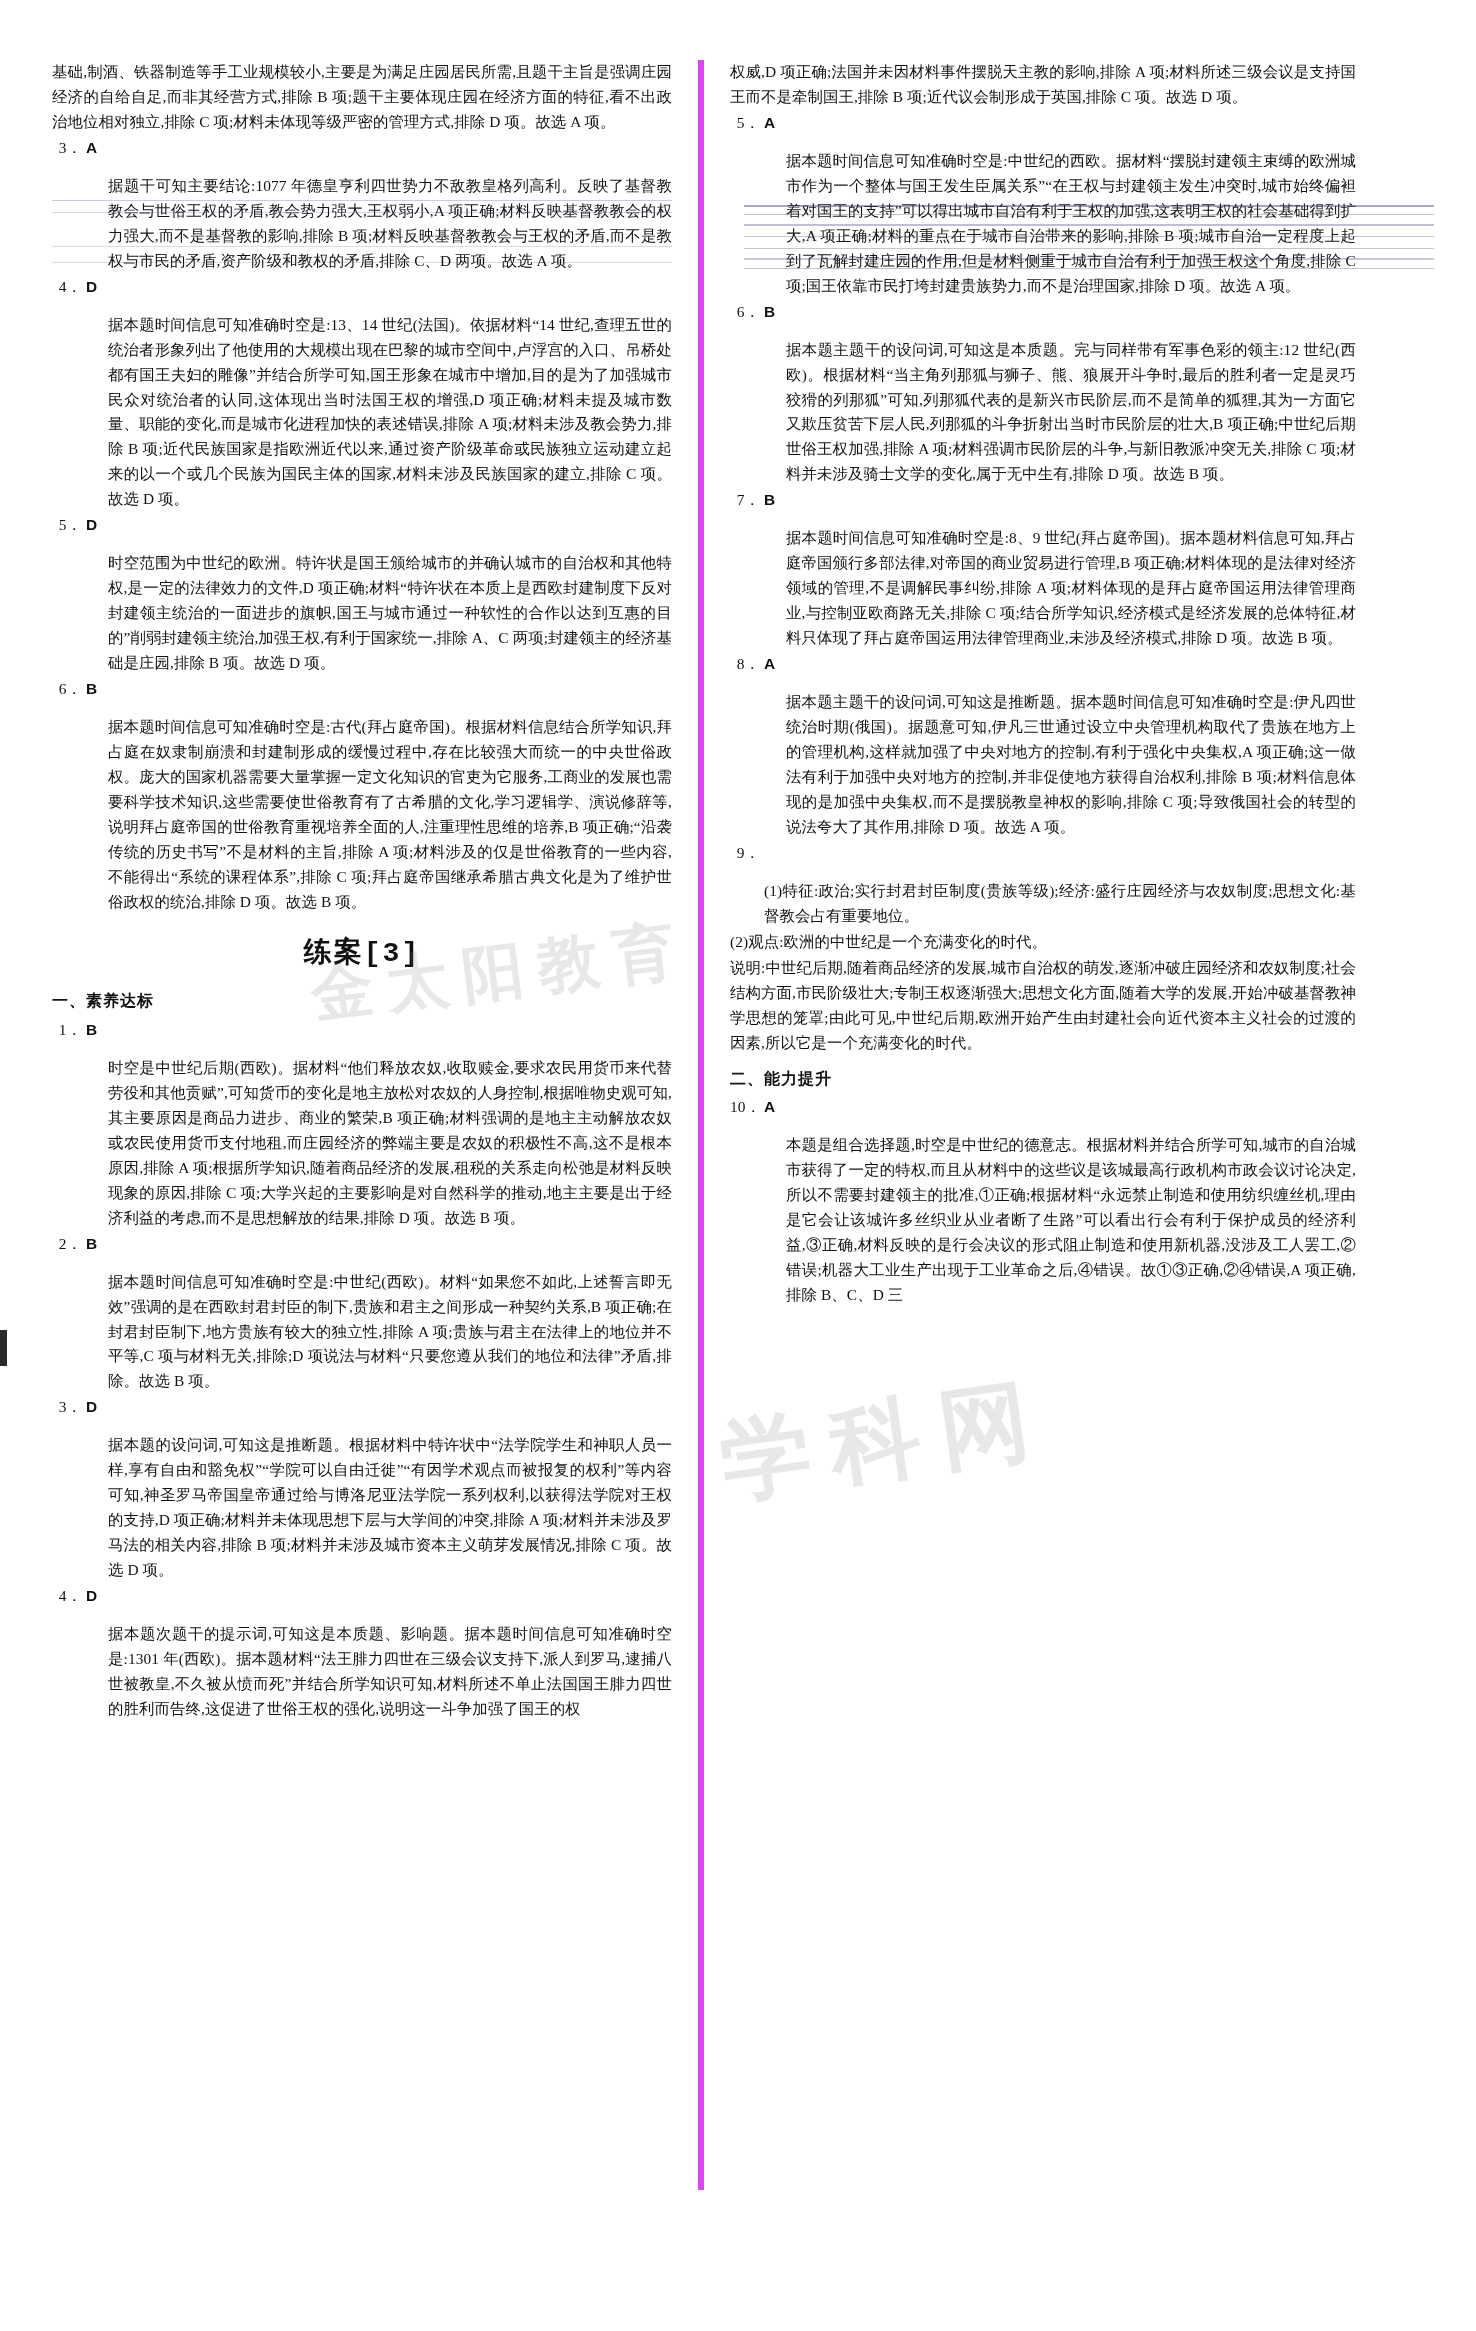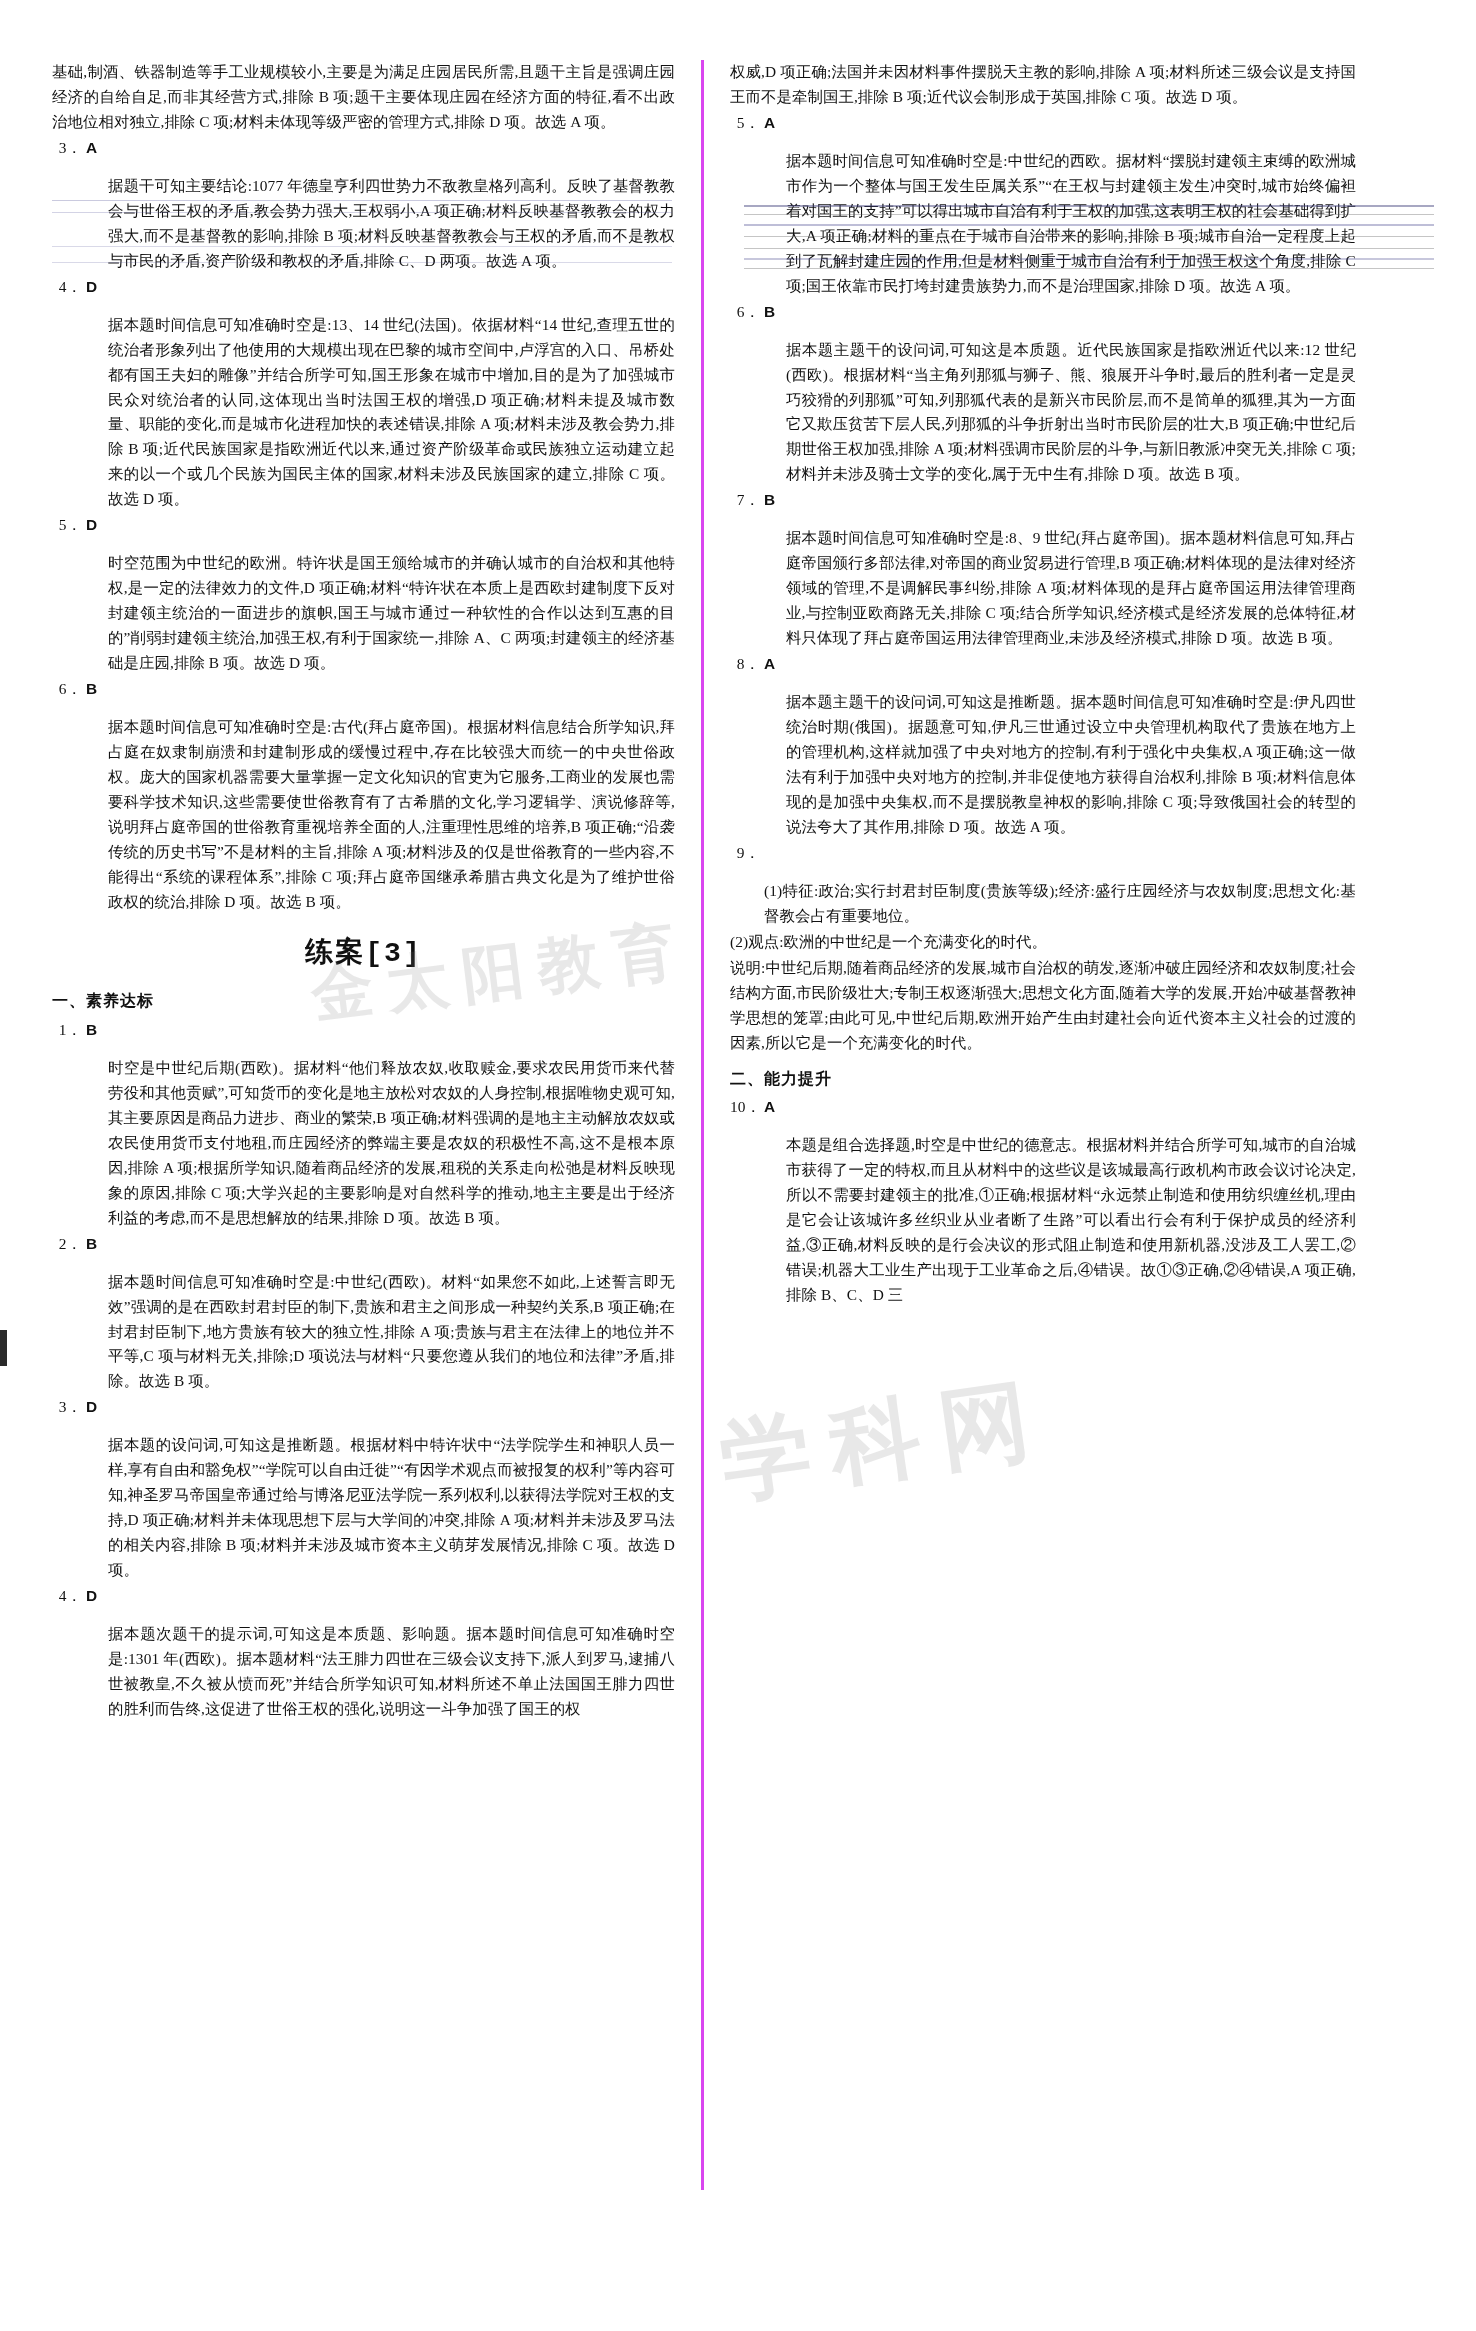--- a/index.html
+++ b/index.html
@@ -23,21 +23,21 @@
     height:2130px;
   }
   .col{
     width:652px;
     box-sizing:border-box;
     font-size:15.4px;
     line-height:1.62;
     text-align:justify;
     letter-spacing:0.1px;
   }
-  .col.left{padding-right:26px;border-right:3px solid #d946ef;}
+  .col.left{padding-right:26px;border-right:6px solid #d946ef;}
   .col.right{padding-left:26px;}
   .para{
     margin:0 0 1px 0;
     text-indent:0;
   }
   .itemrow{
     display:flex;
     align-items:flex-start;
     margin:0 0 1px 0;
   }
@@ -187,21 +187,21 @@
 
       <div class="itemrow">
         <span class="num">5．</span>
         <span class="ans">A</span>
         <span class="body">据本题时间信息可知准确时空是:中世纪的西欧。据材料“摆脱封建领主束缚的欧洲城市作为一个整体与国王发生臣属关系”“在王权与封建领主发生冲突时,城市始终偏袒着对国王的支持”可以得出城市自治有利于王权的加强,这表明王权的社会基础得到扩大,A 项正确;材料的重点在于城市自治带来的影响,排除 B 项;城市自治一定程度上起到了瓦解封建庄园的作用,但是材料侧重于城市自治有利于加强王权这个角度,排除 C 项;国王依靠市民打垮封建贵族势力,而不是治理国家,排除 D 项。故选 A 项。</span>
       </div>
 
       <div class="itemrow">
         <span class="num">6．</span>
         <span class="ans">B</span>
-        <span class="body">据本题主题干的设问词,可知这是本质题。近代民族国家是指欧洲近代以来:12 世纪(西欧)。根据材料“当主角列那狐与狮子、熊、狼展开斗争时,最后的胜利者一定是灵巧狡猾的列那狐”可知,列那狐代表的是新兴市民阶层,而不是简单的狐狸,其为一方面它又欺压贫苦下层人民,列那狐的斗争折射出当时市民阶层的壮大,B 项正确;中世纪后期世俗王权加强,排除 A 项;材料强调市民阶层的斗争,与新旧教派冲突无关,排除 C 项;材料并未涉及骑士文学的变化,属于无中生有,排除 D 项。故选 B 项。</span>
+        <span class="body">据本题主题干的设问词,可知这是本质题。完与同样带有军事色彩的领主:12 世纪(西欧)。根据材料“当主角列那狐与狮子、熊、狼展开斗争时,最后的胜利者一定是灵巧狡猾的列那狐”可知,列那狐代表的是新兴市民阶层,而不是简单的狐狸,其为一方面它又欺压贫苦下层人民,列那狐的斗争折射出当时市民阶层的壮大,B 项正确;中世纪后期世俗王权加强,排除 A 项;材料强调市民阶层的斗争,与新旧教派冲突无关,排除 C 项;材料并未涉及骑士文学的变化,属于无中生有,排除 D 项。故选 B 项。</span>
       </div>
 
       <div class="itemrow">
         <span class="num">7．</span>
         <span class="ans">B</span>
         <span class="body">据本题时间信息可知准确时空是:8、9 世纪(拜占庭帝国)。据本题材料信息可知,拜占庭帝国颁行多部法律,对帝国的商业贸易进行管理,B 项正确;材料体现的是法律对经济领域的管理,不是调解民事纠纷,排除 A 项;材料体现的是拜占庭帝国运用法律管理商业,与控制亚欧商路无关,排除 C 项;结合所学知识,经济模式是经济发展的总体特征,材料只体现了拜占庭帝国运用法律管理商业,未涉及经济模式,排除 D 项。故选 B 项。</span>
       </div>
 
       <div class="itemrow">
         <span class="num">8．</span>

